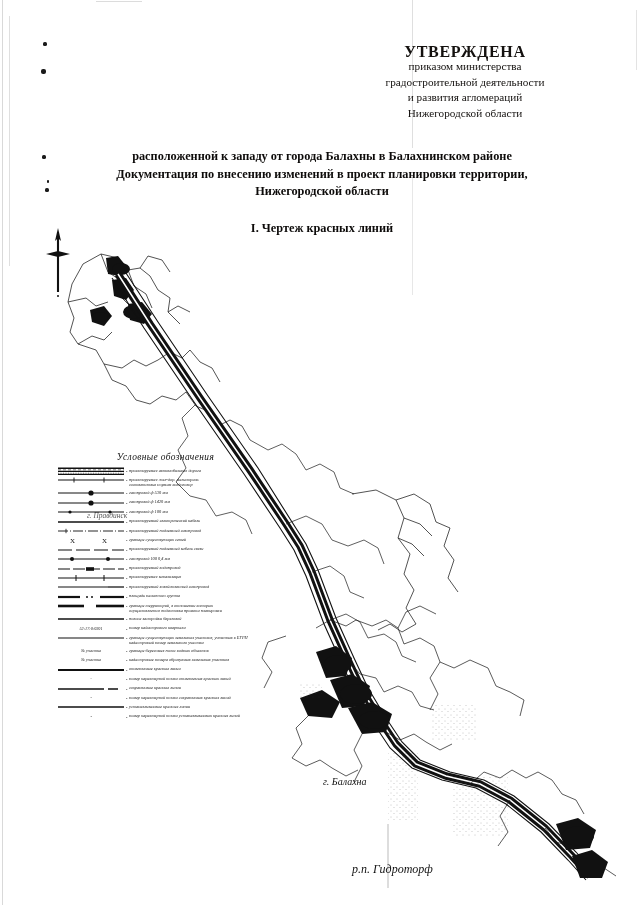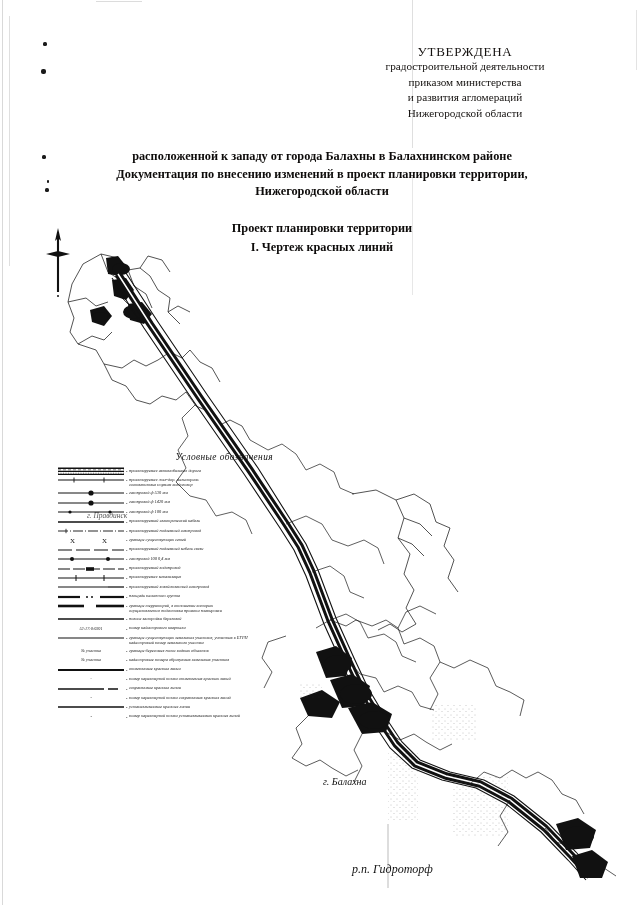--- a/index.html
+++ b/index.html
@@ -12,21 +12,21 @@
 
   
   .scan-edge{position:absolute;background:#b9b9b9;}
   .speck{position:absolute;background:#1a1a1a;border-radius:40%;}
 
   
   #approval{
     position:absolute;left:330px;top:44px;width:270px;
     text-align:center;font-size:11.2px;line-height:15.4px;color:#14110f;
   }
-  #approval .lead{letter-spacing:.7px;font-size:13px;}
+  #approval .lead{letter-spacing:.7px;font-size:16px;font-weight:bold;}
 
   
   #title-block{
     position:absolute;left:52px;top:148px;width:540px;
     text-align:center;font-weight:bold;font-size:12.3px;
     line-height:17.6px;color:#0d0b0a;
   }
   #subtitle-block{
     position:absolute;left:52px;top:219px;width:540px;
     text-align:center;font-weight:bold;font-size:12.3px;
@@ -41,21 +41,21 @@
     position:absolute;font-family:"Liberation Serif",serif;
     font-style:italic;color:#111;white-space:nowrap;
   }
   #label-balakhna{left:323px;top:548px;font-size:10px;}
   #label-gidrotorf{left:352px;top:634px;font-size:12px;}
   #label-pravdinsk{left:78px;top:283px;font-size:7.4px;opacity:.75;margin-left:9px;}
 
   
   #legend{position:absolute;left:58px;top:452px;width:215px;}
   #legend-title{
-    text-align:right;font-style:italic;font-size:9.4px;
+    text-align:center;font-style:italic;font-size:9.4px;
     color:#111;letter-spacing:.4px;margin-bottom:5px;
     font-family:"Liberation Serif",serif;
   }
   .lg-row{display:flex;align-items:flex-start;margin-bottom:1.4px;min-height:8px;}
   .lg-sym{width:66px;flex:0 0 66px;position:relative;height:8px;}
   .lg-dash{width:5px;flex:0 0 5px;text-align:center;font-size:5.2px;
            color:#222;line-height:8px;}
   .lg-txt{
     flex:1;font-style:italic;font-size:4.35px;line-height:5.6px;
     color:#1a1a1a;padding-top:.5px;
@@ -81,34 +81,33 @@
   <div class="scan-edge" style="left:412px;top:175px;width:1px;height:120px;opacity:.35;"></div>
   <div class="scan-edge" style="left:636px;top:10px;width:1px;height:60px;opacity:.4;"></div>
   <div class="speck" style="left:43px;top:42px;width:4px;height:4px;"></div>
   <div class="speck" style="left:41px;top:69px;width:5px;height:5px;"></div>
   <div class="speck" style="left:42px;top:155px;width:4px;height:4px;"></div>
   <div class="speck" style="left:47px;top:180px;width:2px;height:3px;"></div>
   <div class="speck" style="left:45px;top:188px;width:4px;height:4px;"></div>
 
   <div id="approval">
     <div class="lead">УТВЕРЖДЕНА</div>
+    <div>приказом министерства</div>
     <div>градостроительной деятельности</div>
-    <div>приказом министерства</div>
     <div>и развития агломераций</div>
     <div>Нижегородской области</div>
   </div>
 
   <div id="title-block">
     <div>расположенной к западу от города Балахны в Балахнинском районе</div>
     <div>Документация по внесению изменений в проект планировки территории,</div>
     <div>Нижегородской области</div>
   </div>
 
   <div id="subtitle-block">
-    <div>Проект планировки территории</div>
     <div>I.  Чертеж красных линий</div>
   </div>
 
   <div id="map">
     <svg width="640" height="660" viewBox="0 0 640 660">
       <defs>
         <pattern id="speckle" width="6" height="6" patternUnits="userSpaceOnUse">
           <circle cx="1" cy="1" r="0.45" fill="#333"></circle>
           <circle cx="4" cy="3.5" r="0.4" fill="#333"></circle>
         </pattern>

